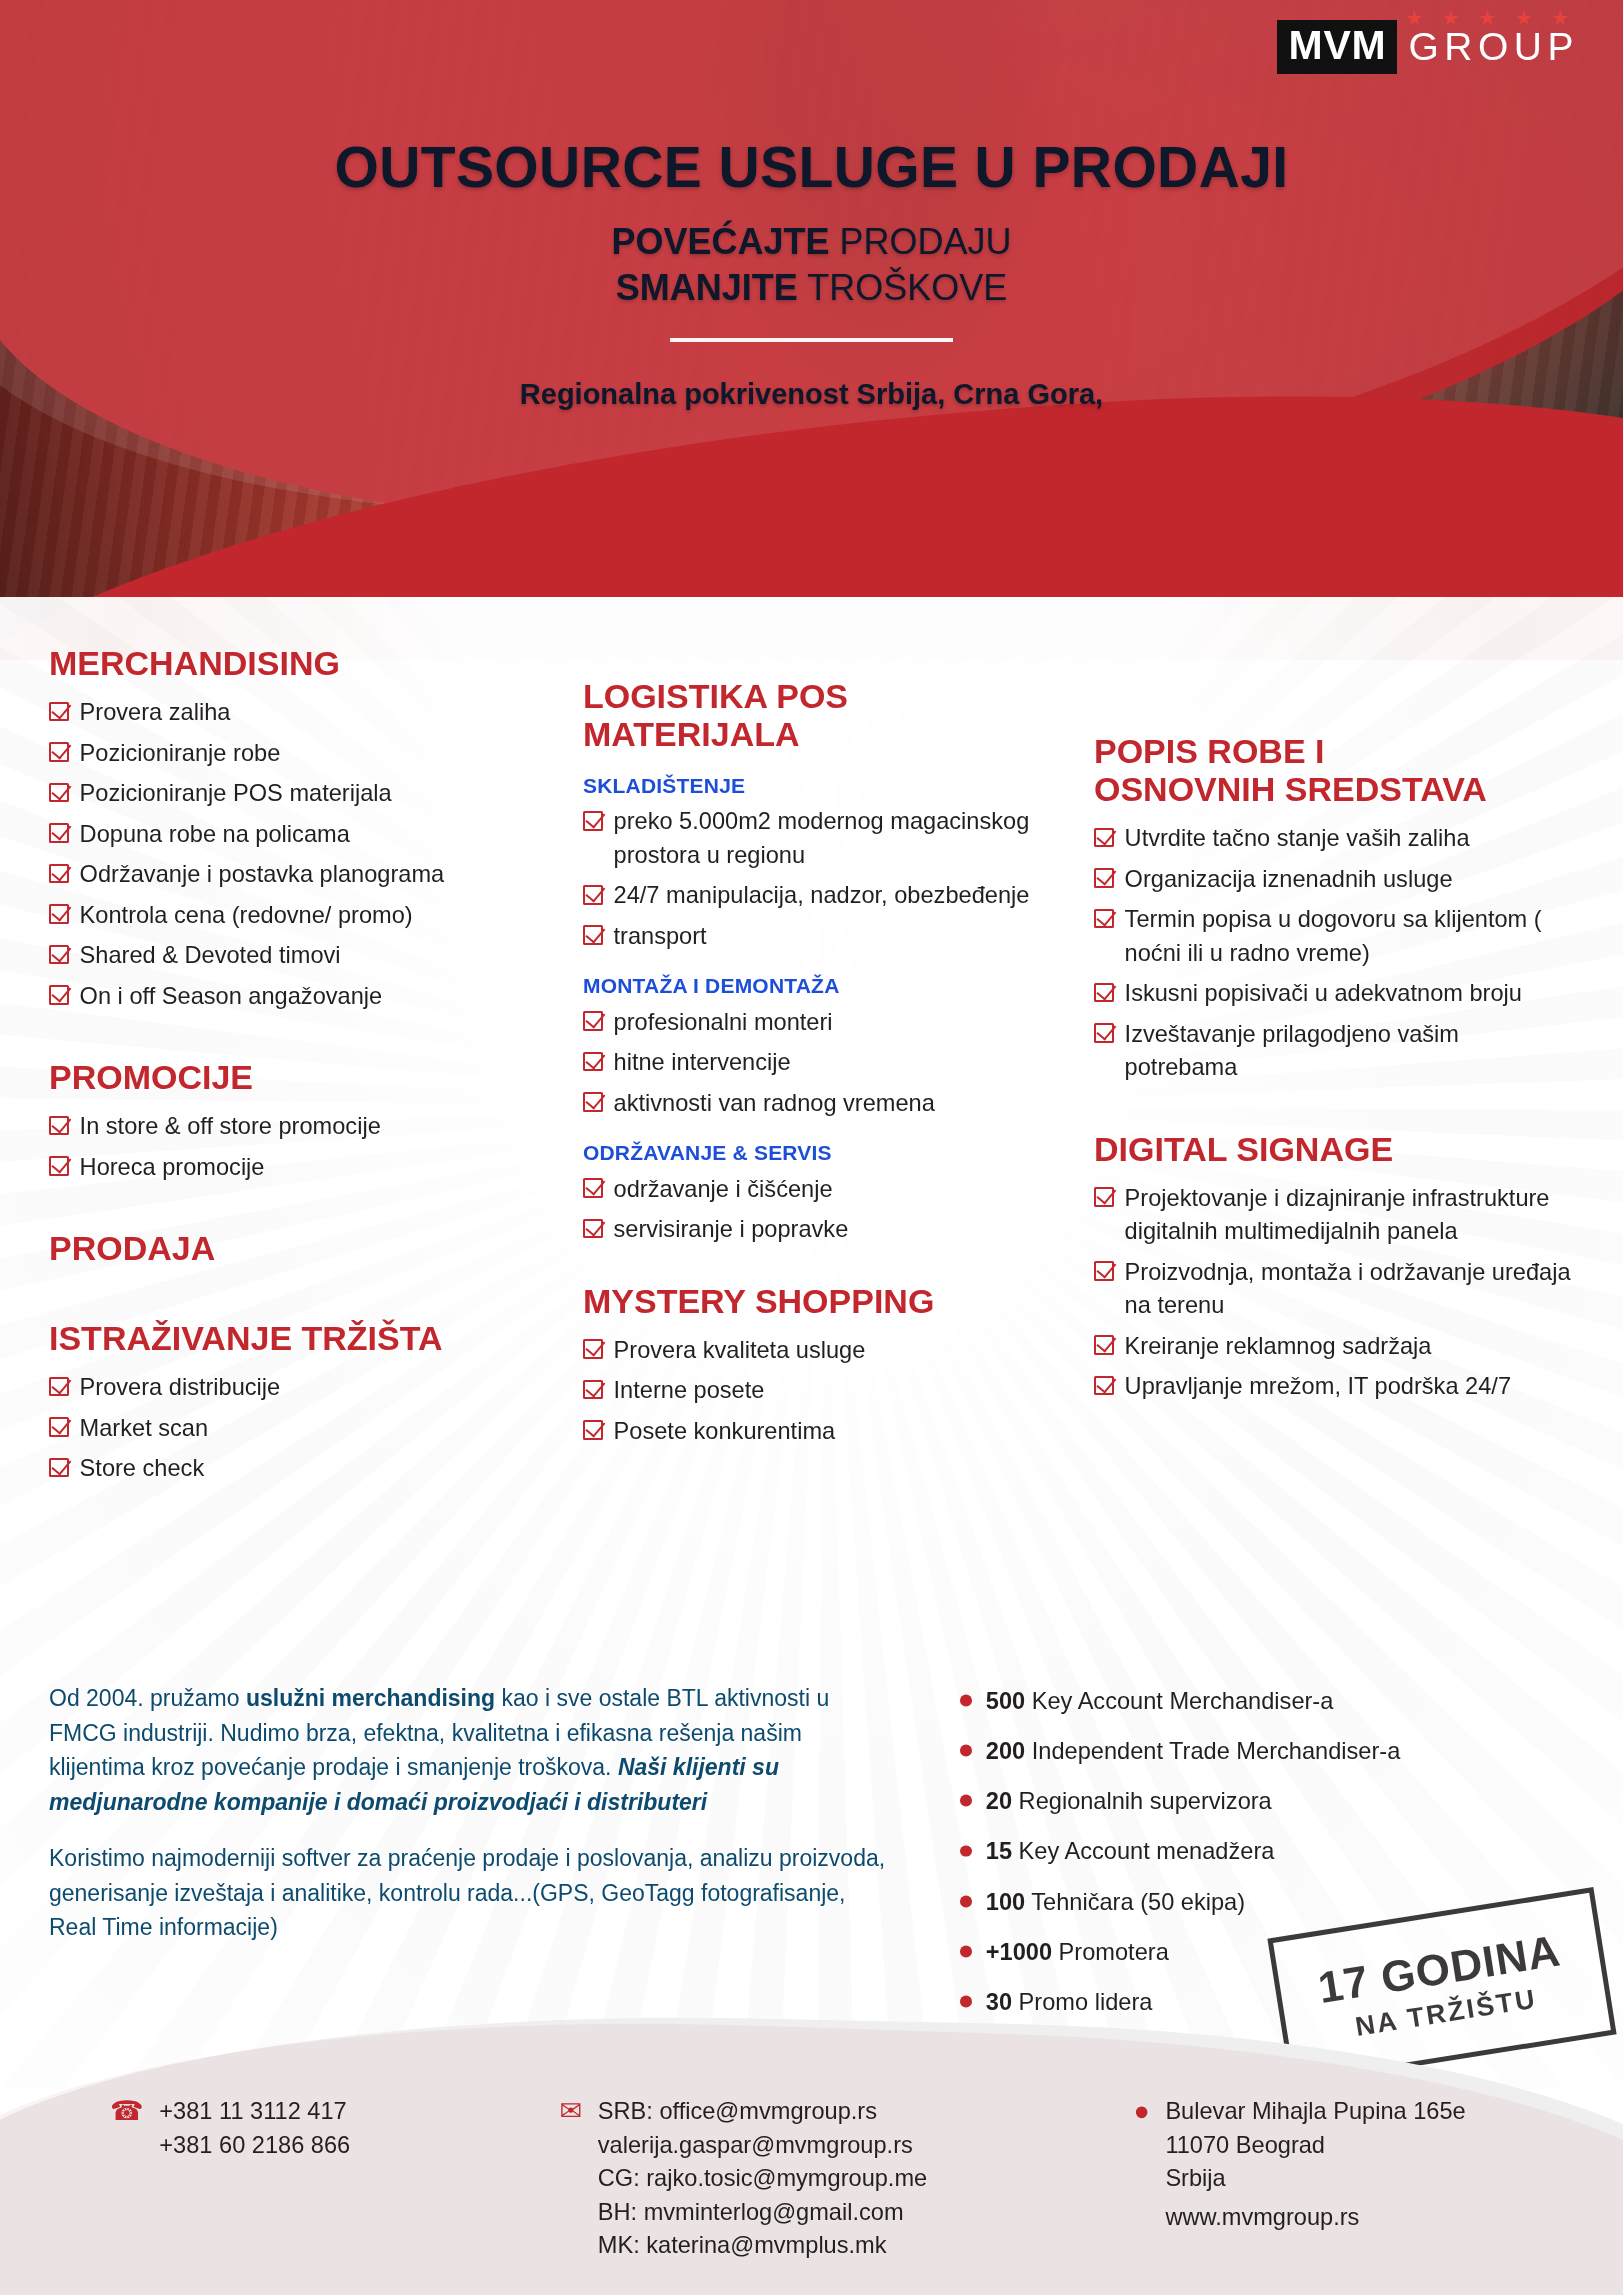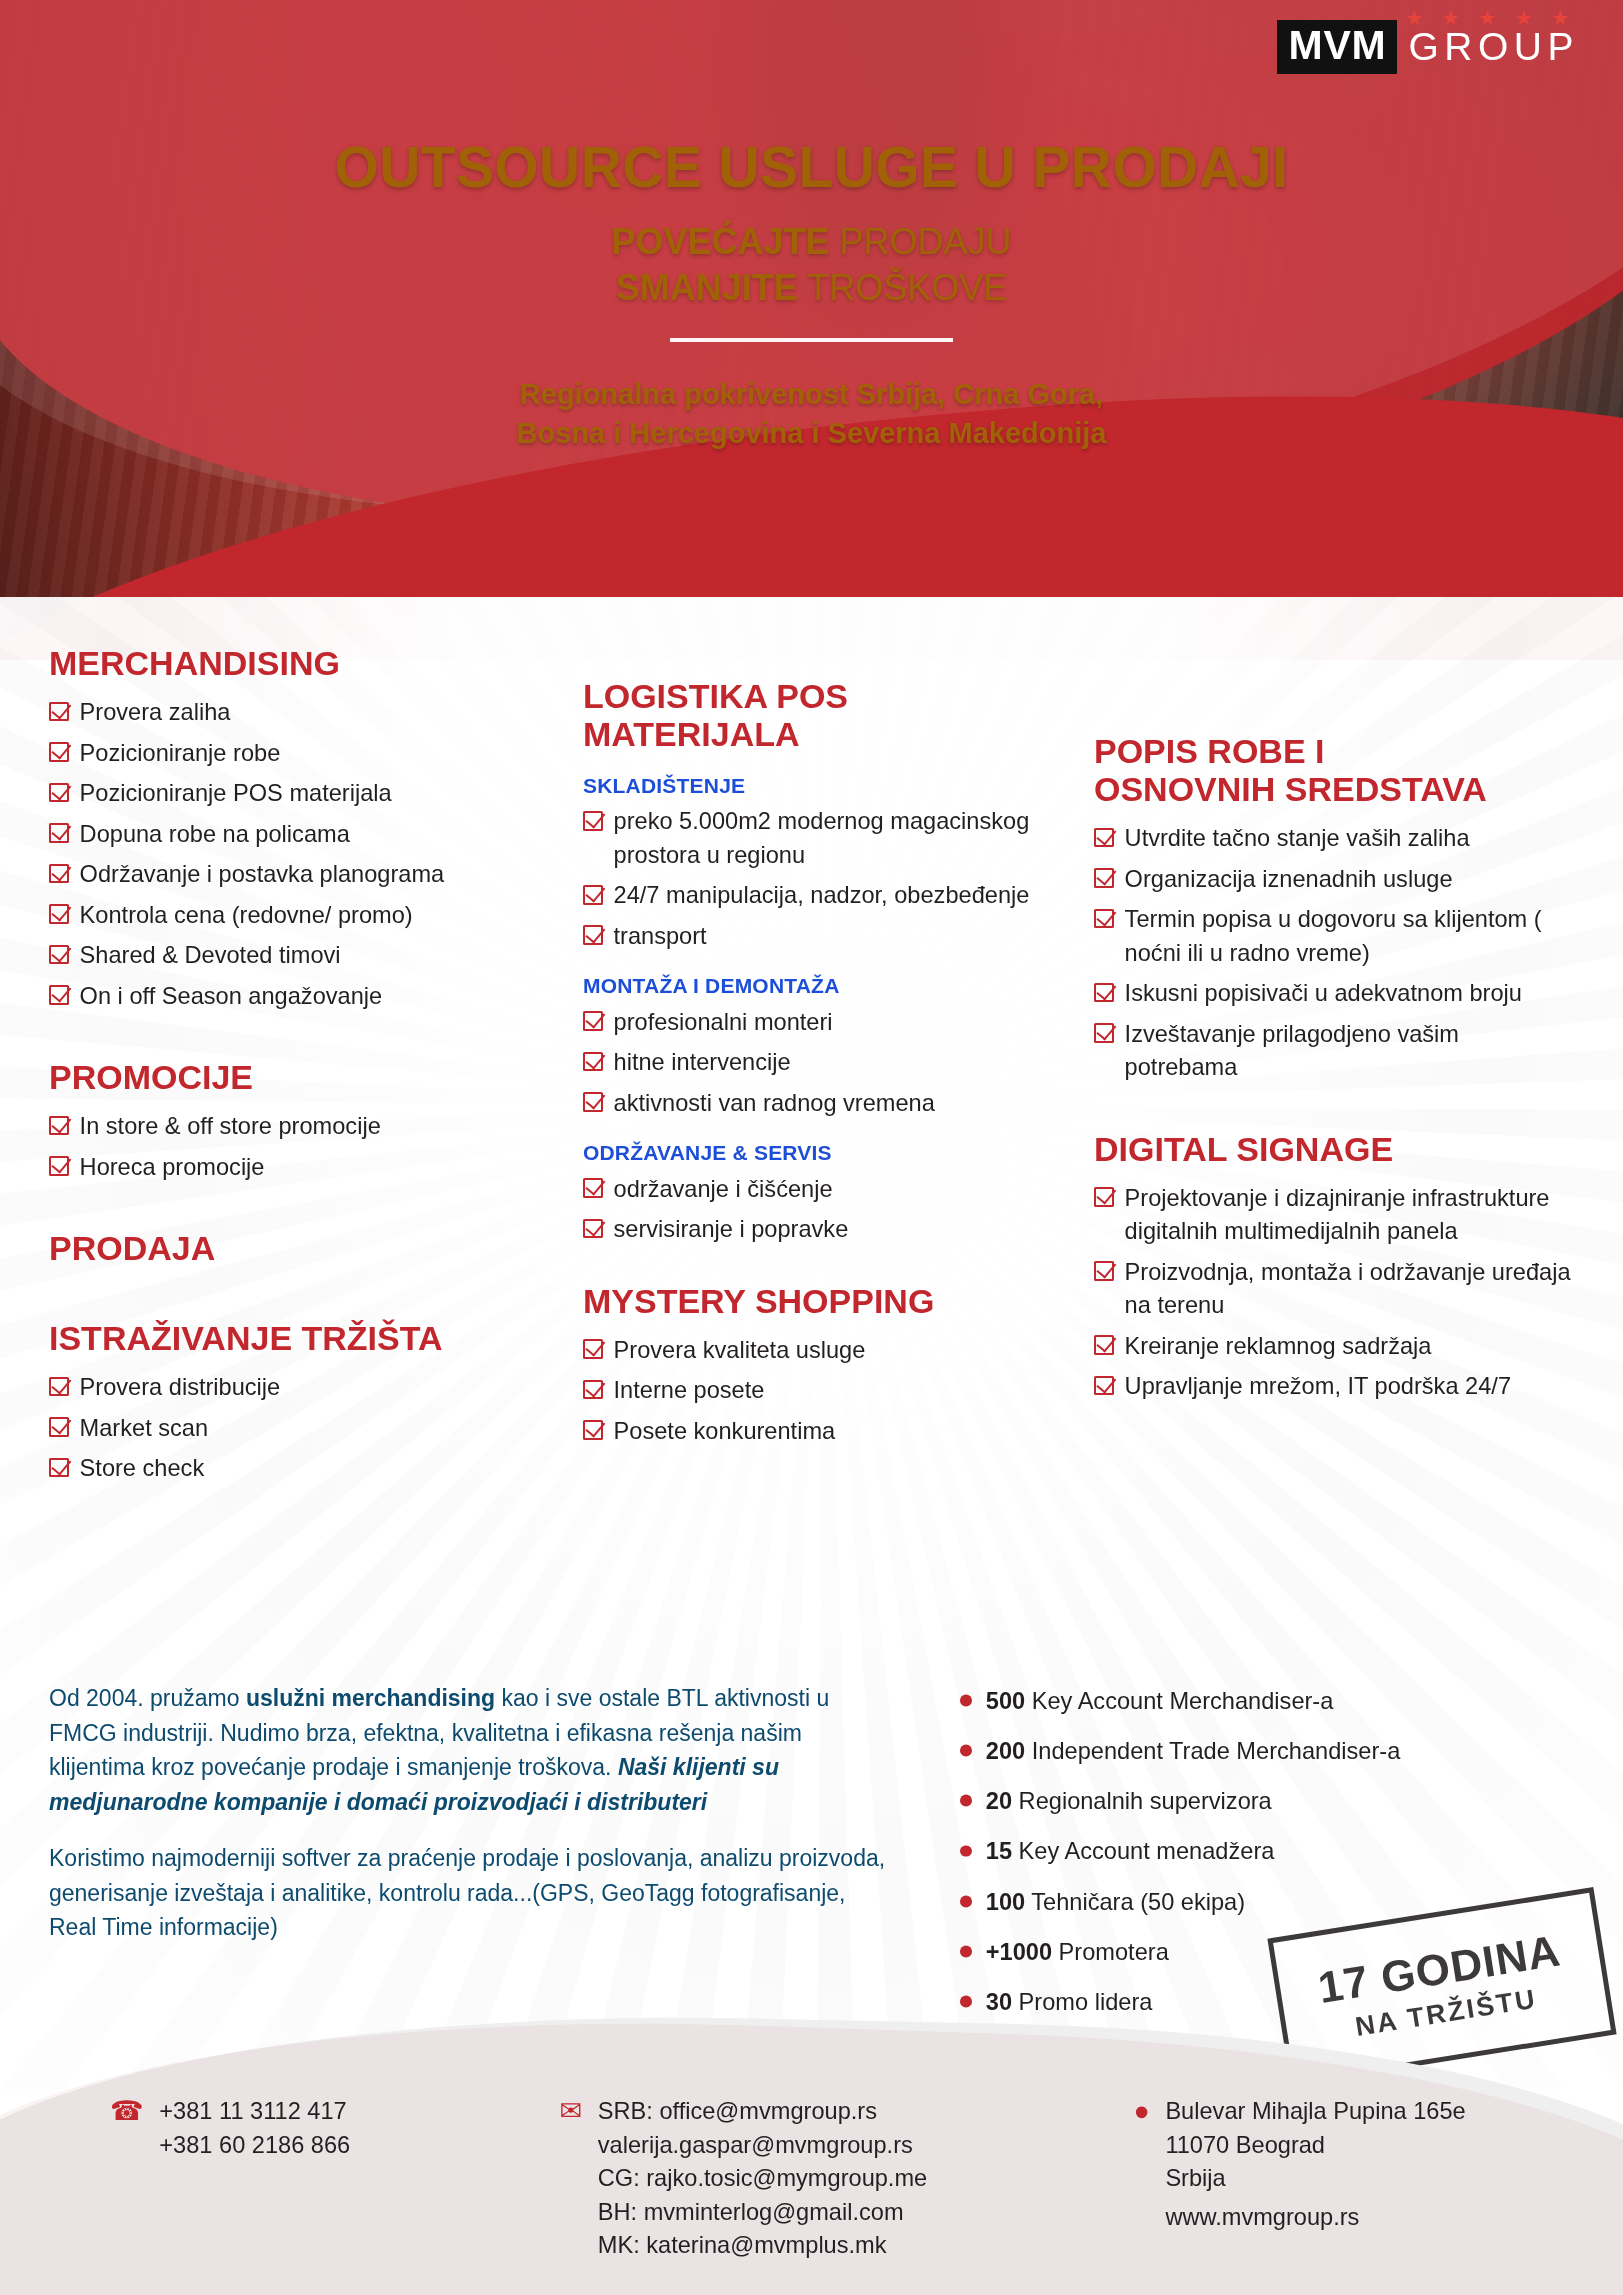--- a/index.html
+++ b/index.html
@@ -122,21 +122,21 @@
     color: #e8433a;
     font-size: 20.4px;
     letter-spacing: 6.3px;
   }
 
   .hero-text {
     position: absolute;
     z-index: 10;
     left: 0; right: 0; top: 134px;
     text-align: center;
-    color: #a16207;
+    color: #0f172a;
   }
   .hero-title {
     font-size: 57px;
     font-weight: bold;
     letter-spacing: 0.4px;
     text-shadow: 0 1.6px 4.7px rgba(0,0,0,.25);
   }
   .hero-sub {
     margin-top: 19px;
     font-size: 36px;
@@ -371,21 +371,20 @@
         <div>
           <b>POVEĆAJTE</b><span> PRODAJU</span>
         </div>
         <div>
           <b>SMANJITE</b><span> TROŠKOVE</span>
         </div>
       </div>
       <div class="hero-rule"></div>
       <div class="hero-region">
         <div>Regionalna pokrivenost Srbija, Crna Gora,</div>
-        <div>Bosna i Hercegovina i Severna Makedonija</div>
       </div>
     </div>
   </div>
 
   <div class="rays"></div>
 
   <div class="content">
     <div class="cols">
 
       <div class="col1">

